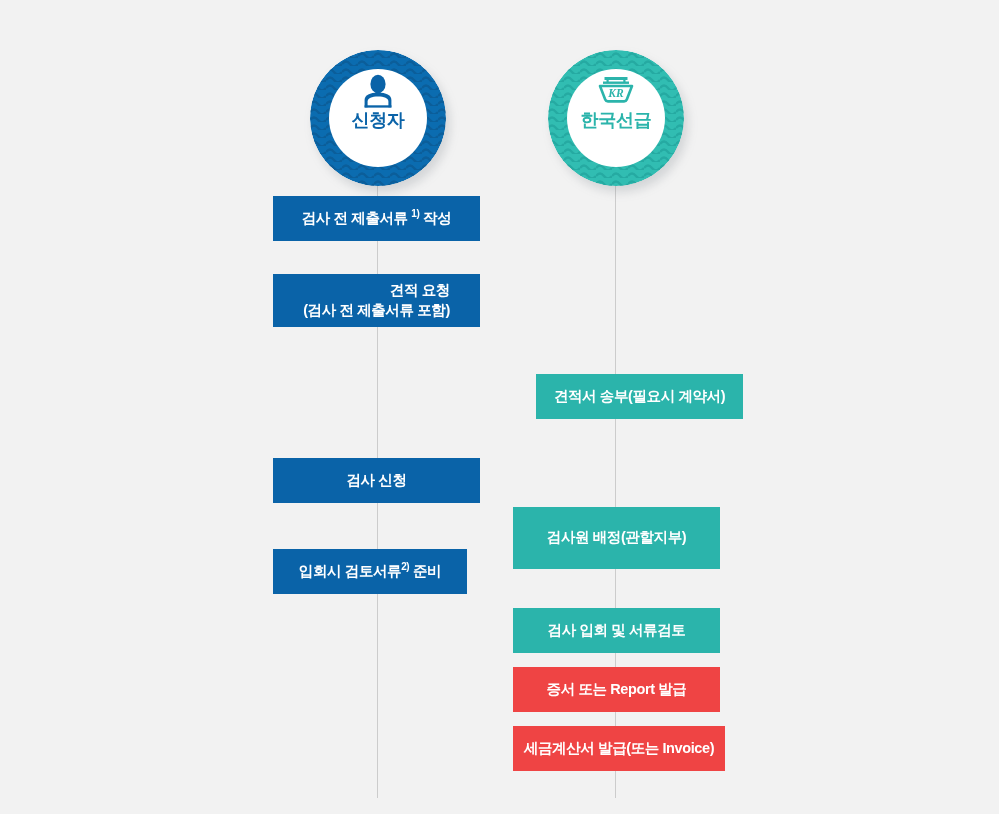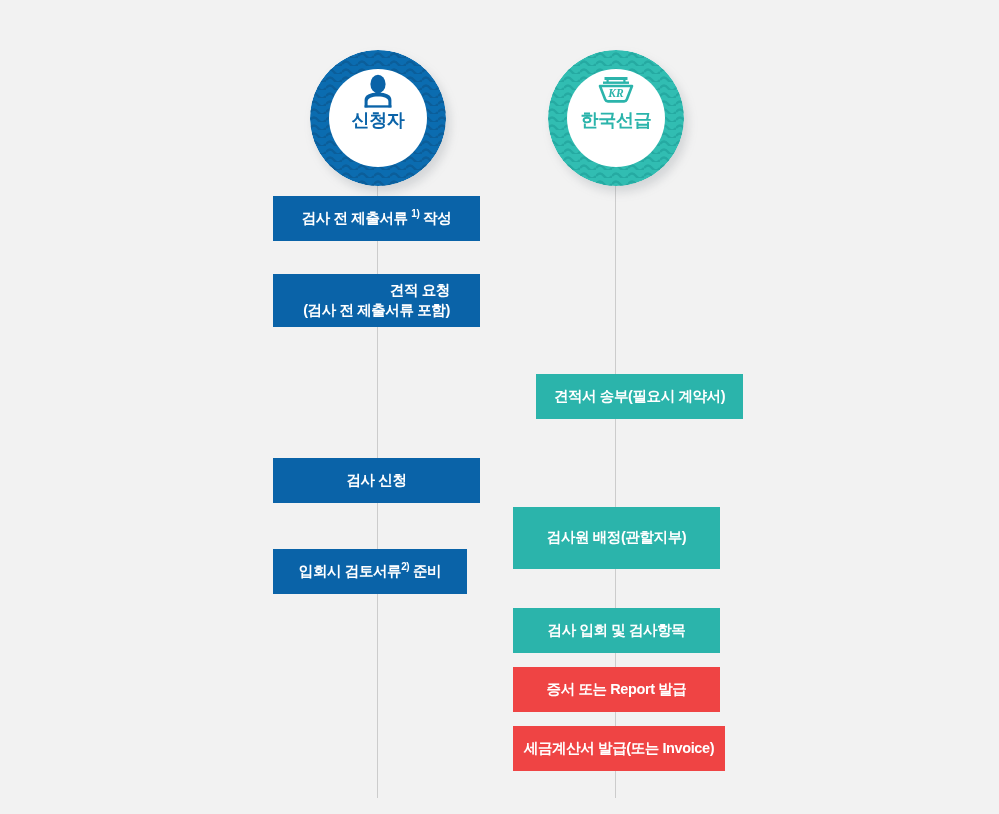--- a/index.html
+++ b/index.html
@@ -196,21 +196,21 @@
 
   <div class="node fill-teal" style="left:513px; top:491px; width:207px; height:62px;margin-top:16px;">
     <span>검사원 배정(관할지부)</span>
   </div>
 
   <div class="node fill-blue" style="left:273px; top:549px; width:194px; height:45px;">
     <span>입회시 검토서류<span class="sup">2)</span> 준비</span>
   </div>
 
   <div class="node fill-teal" style="left:513px; top:608px; width:207px; height:45px;">
-    <span>검사 입회 및 검사항목</span>
+    <span>검사 입회 및 서류검토</span>
   </div>
 
   <div class="node fill-cyan" style="left:513px; top:667px; width:207px; height:45px;">
     <span>증서 또는 Report 발급</span>
   </div>
 
   <div class="node fill-cyan" style="left:513px; top:726px; width:212px; height:45px;">
     <span>세금계산서 발급(또는 Invoice)</span>
   </div>
 

